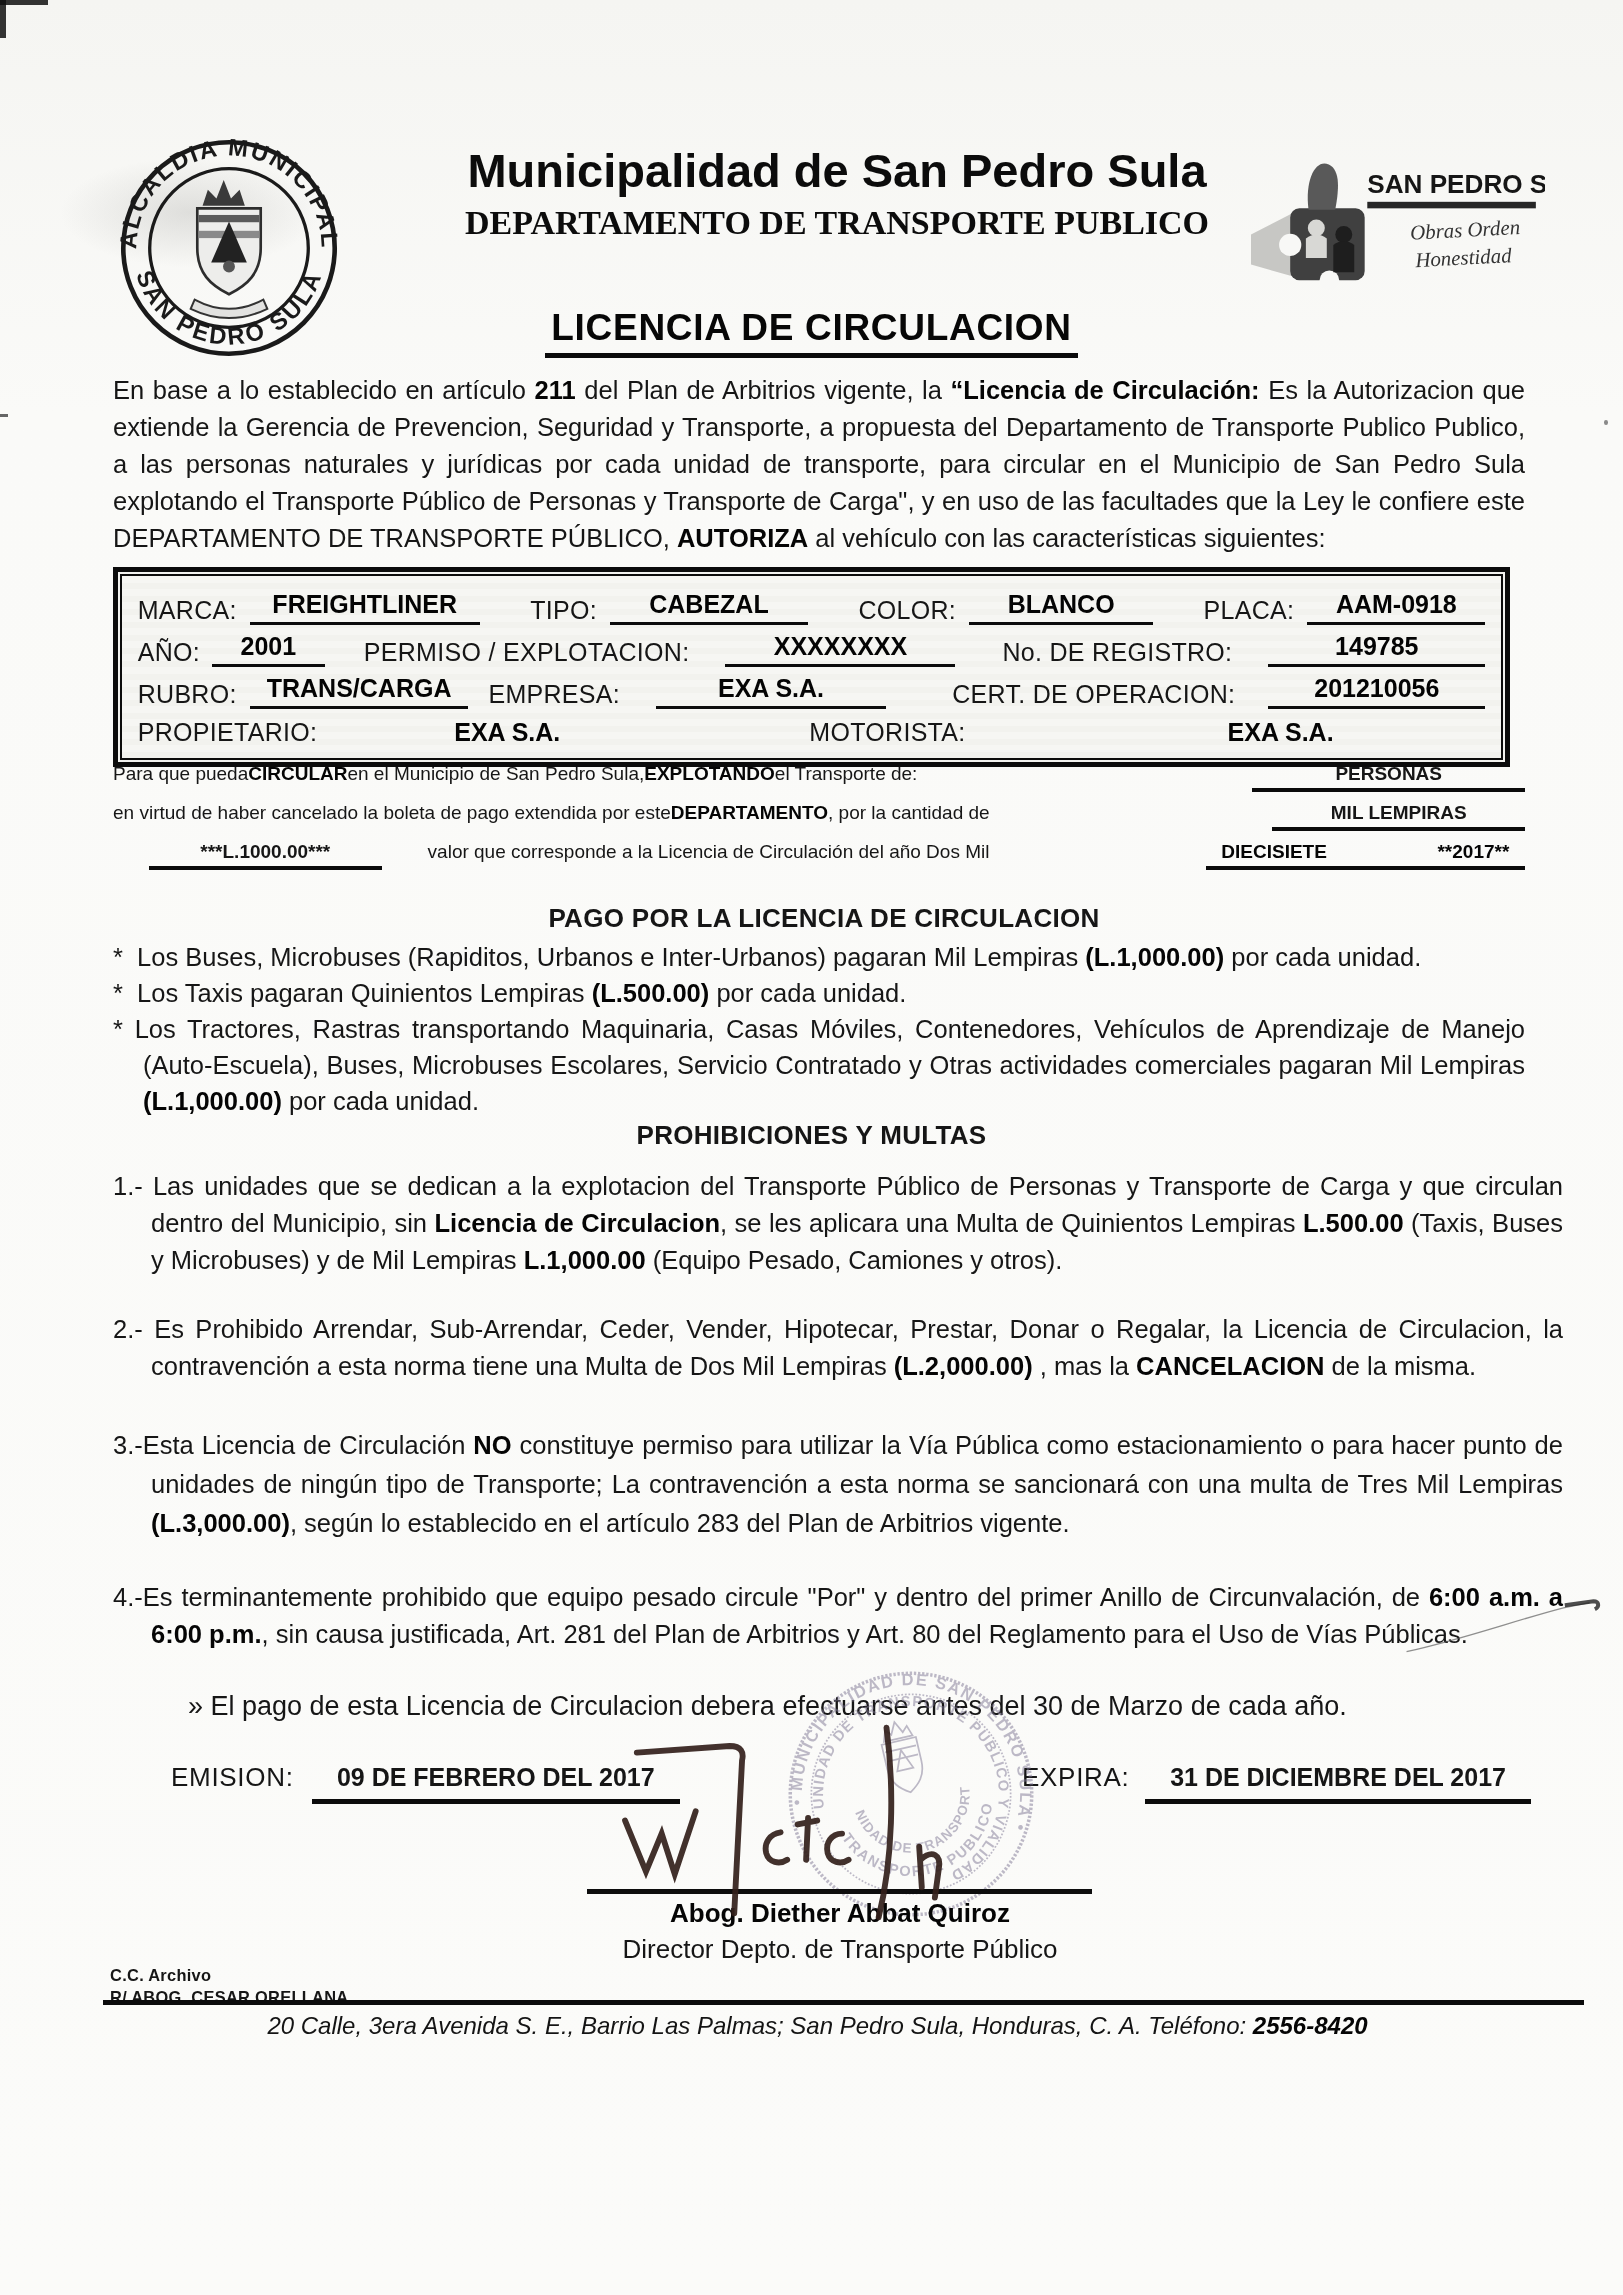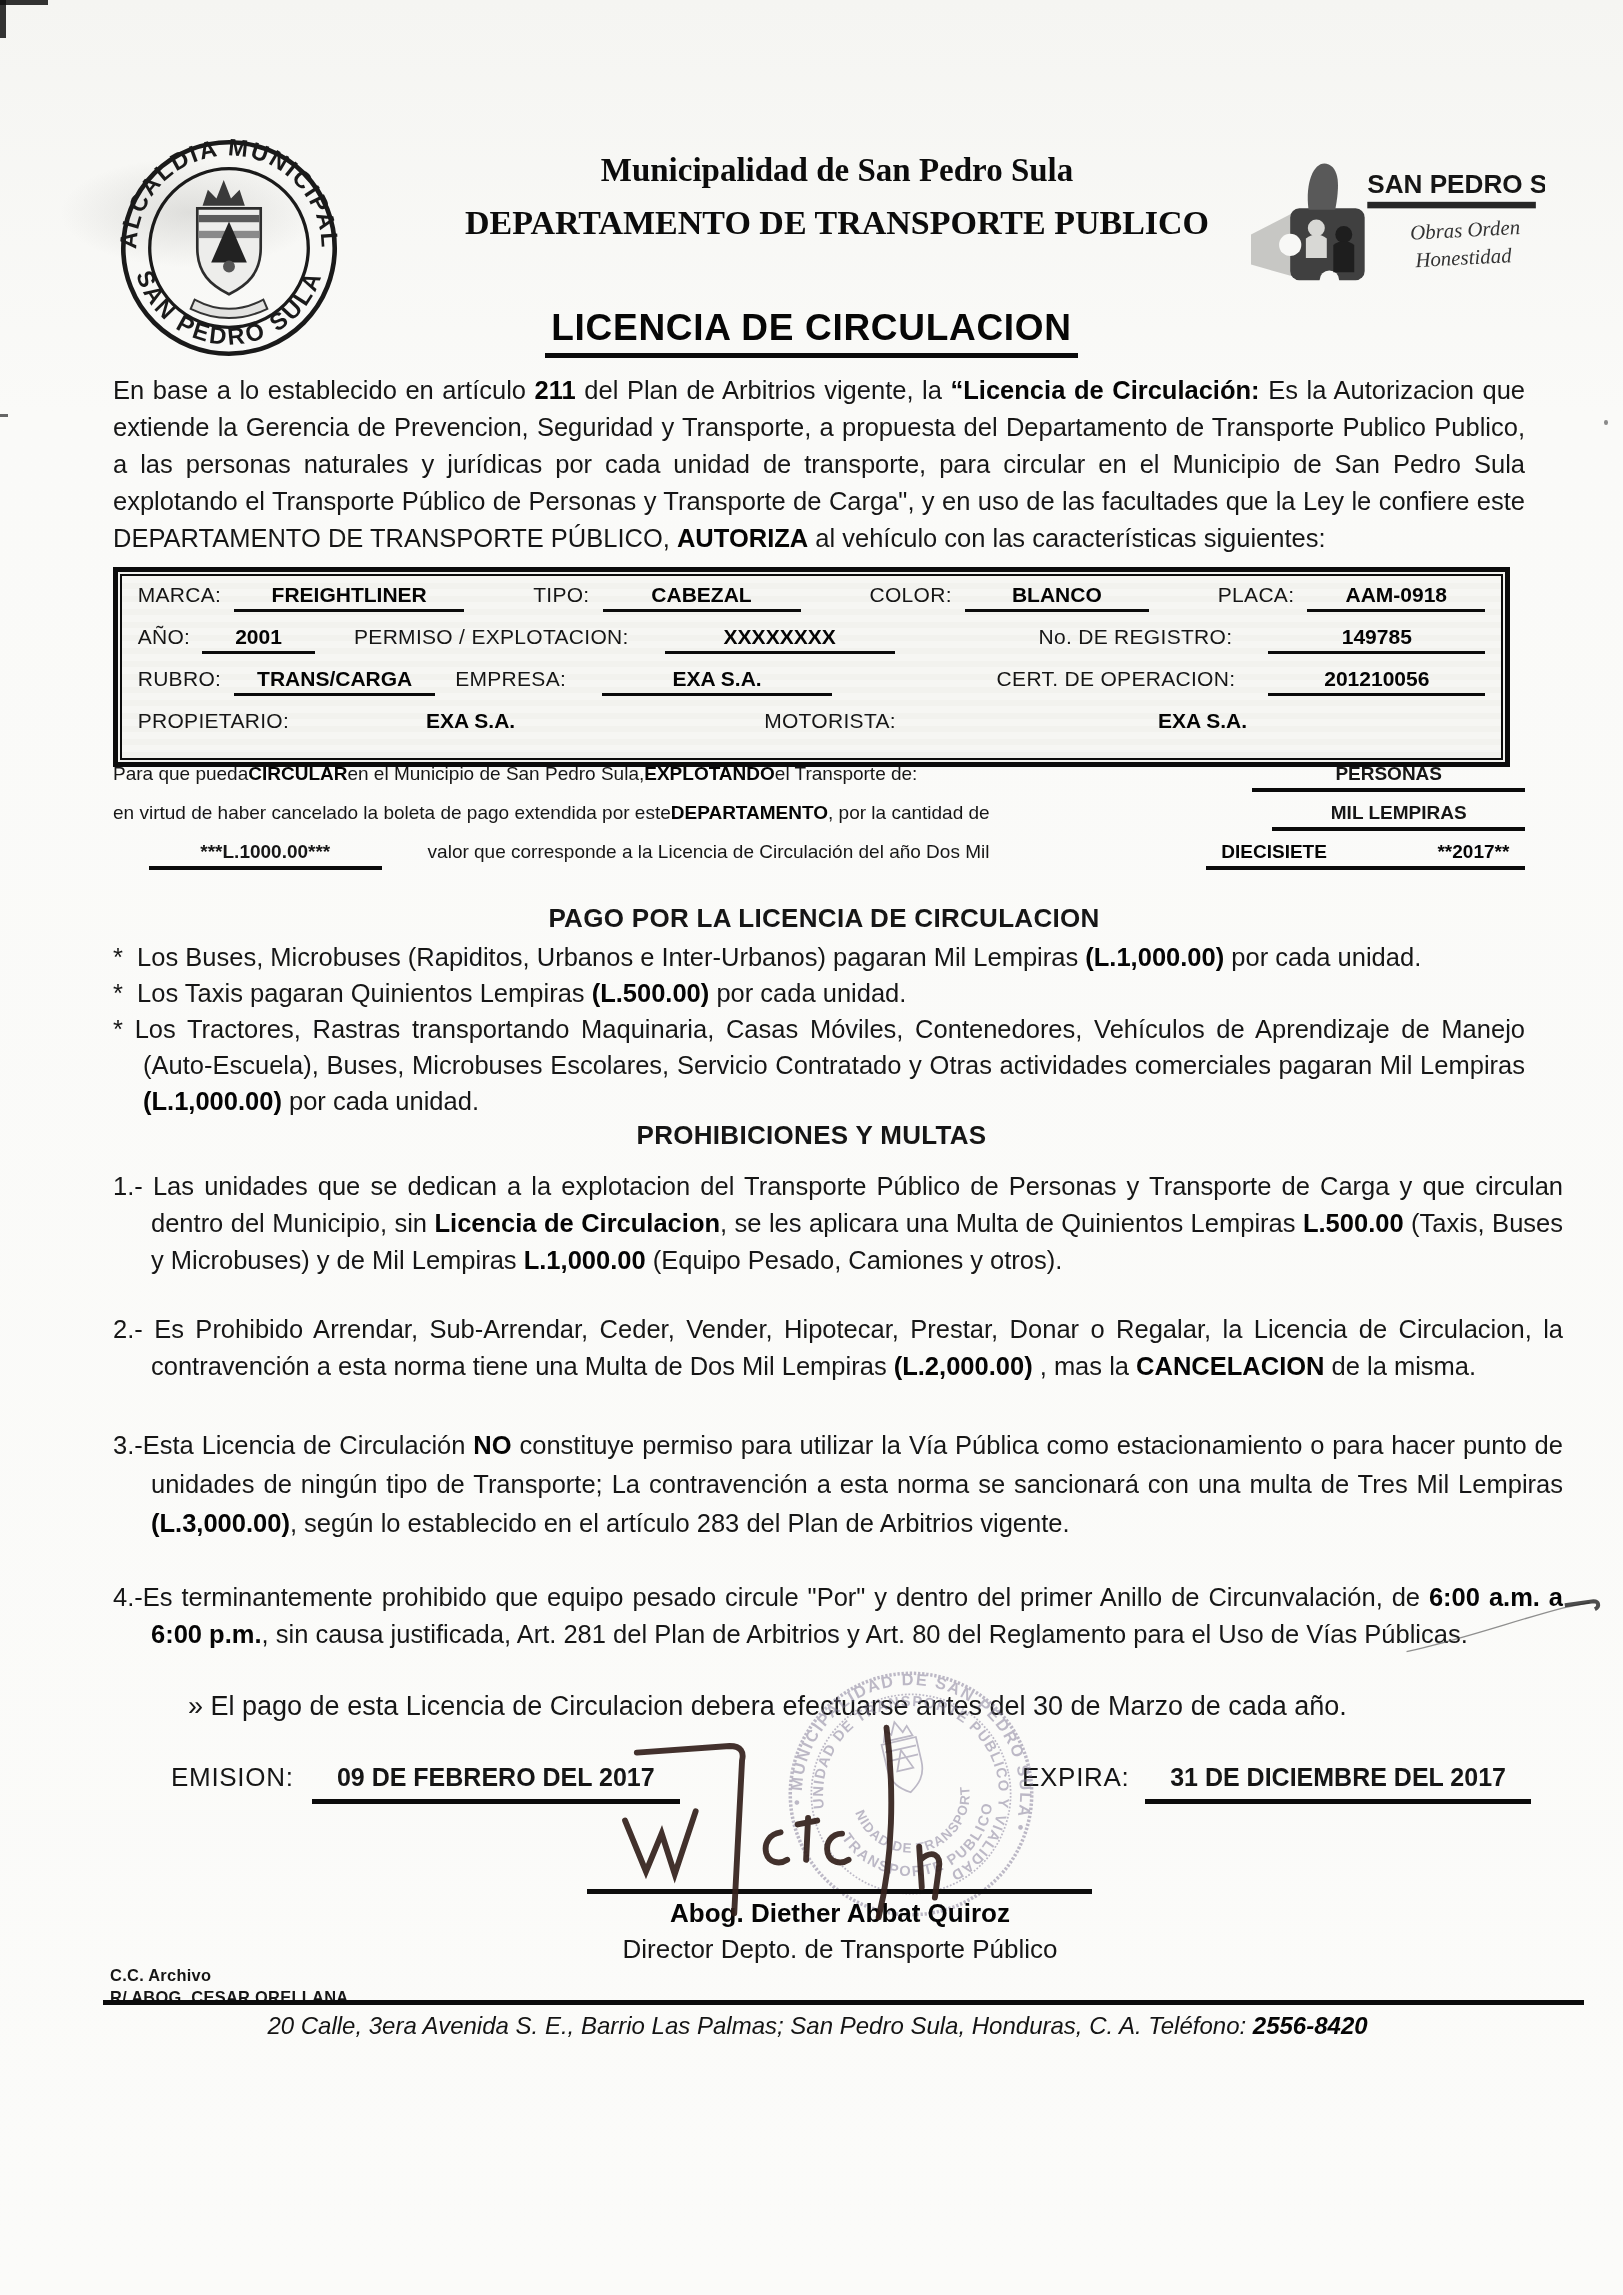--- a/index.html
+++ b/index.html
@@ -7,29 +7,29 @@
     position:relative;width:1623px;height:2295px;margin:0 auto;
     background:linear-gradient(180deg,#f5f5f2 0%,#fafaf8 18%,#fbfbf9 100%);
     font-family:"Liberation Sans",sans-serif;color:#161616;overflow:hidden;
   }
   .abs{position:absolute;}
   .b{font-weight:bold;color:#050505;}
   .center{text-align:center;}
   .j{text-align:justify;}
   .para{font-size:25.5px;line-height:37px;margin:0;}
   
-  .htitle{font-family:Liberation Serif, serif;font-weight:bold;font-size:33px;line-height:51px;color:#0c0c0c;}
+  .htitle{font-family:Liberation Sans, sans-serif;font-weight:bold;font-size:47px;line-height:51px;color:#0c0c0c;}
   .hsub{font-family:"Liberation Serif",serif;font-weight:bold;font-size:34px;margin-top:7.9px;color:#0c0c0c;}
   .doctitle{display:inline-block;font-size:37px;font-weight:bold;letter-spacing:0.7px;
     border-bottom:5.2px solid #0b0b0b;padding:0 6.5px 3.9px;color:#070707;}
   
   .vt{box-sizing:border-box;border:5.2px solid #0c0c0c;background:#f2f2ef;}
   .vt-in{border:2px solid #0c0c0c;margin:2px;padding:6.5px 15.7px 11.8px;background:
     repeating-linear-gradient(0deg,#f2f2ee 0 6.5px,#f6f6f3 6.5px 13px);}
-  .vrow{display:flex;align-items:flex-start;height:42px;font-size:21px;}
+  .vrow{display:flex;align-items:flex-end;height:42px;font-size:25px;}
   .lbl{white-space:nowrap;letter-spacing:0.3px;}
   .uv{font-weight:bold;color:#040404;border-bottom:3.9px solid #0b0b0b;text-align:center;
       padding:0 17px 2.6px;white-space:nowrap;}
   .val{font-weight:bold;color:#040404;white-space:nowrap;}
   .grow{flex:1;}
   
   .cline{display:flex;align-items:baseline;height:39px;font-size:19px;}
   .uv7{font-weight:bold;border-bottom:4.6px solid #0b0b0b;text-align:center;padding:0 18.3px 3.3px;white-space:nowrap;}
   .h40{font-size:26px;font-weight:bold;letter-spacing:0.3px;}
   .bullet{margin:0;padding-left:30px;text-indent:-30px;font-size:25.5px;line-height:36px;}

